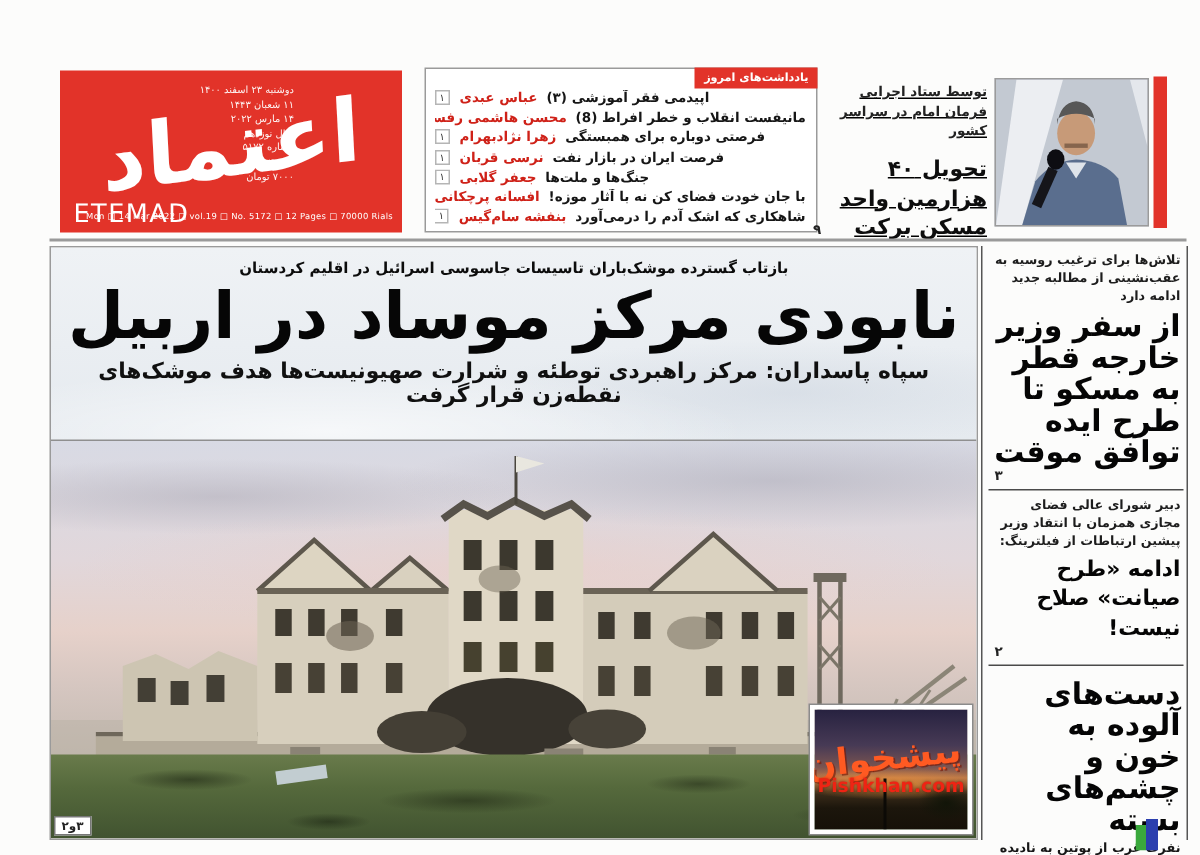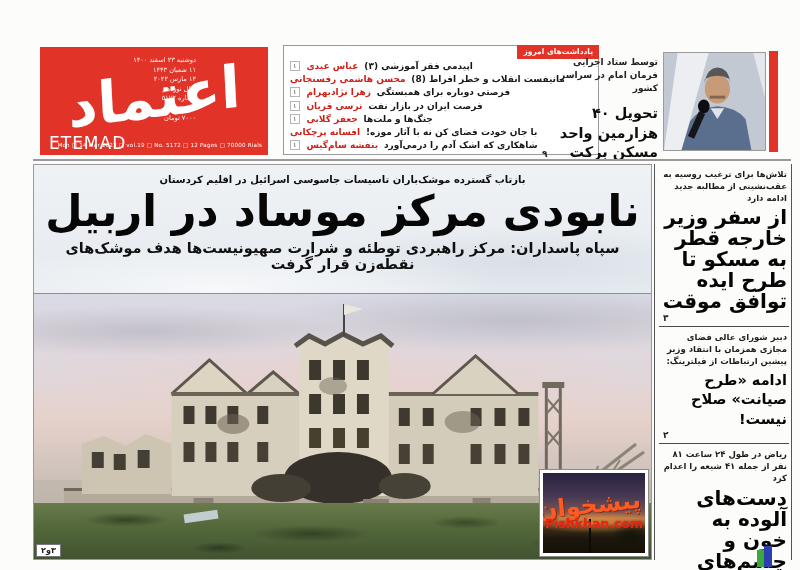--- a/index.html
+++ b/index.html
@@ -9,33 +9,33 @@
 
   
   .logo-box{position:absolute;left:40px;top:47px;width:228px;height:108px;background:#e23329;overflow:hidden;}
   .logo-callig{position:absolute;left:0;top:-4px;width:100%;height:100%;display:flex;align-items:center;justify-content:center;
     color:#fff;font-size:58px;font-weight:bold;transform:rotate(-7deg) skewX(-4deg);letter-spacing:-2px;}
   .logo-dates{position:absolute;left:28px;top:9px;width:128px;color:#fff;font-size:6.6px;line-height:9.6px;text-align:right;direction:rtl;opacity:.95;}
   .logo-latin{position:absolute;left:9px;bottom:2px;color:#fff;font-weight:normal;font-size:17px;letter-spacing:1px;}
   .logo-info{position:absolute;right:6px;bottom:7px;color:#fff;font-size:5.6px;letter-spacing:.2px;white-space:nowrap;}
 
   
-  .notes-box{position:absolute;left:283px;top:45px;width:316px;height:110px;background:#fff;border:1px solid #9a9a9a;box-sizing:border-box;}
+  .notes-box{position:absolute;left:283px;top:45px;width:262px;height:110px;background:#fff;border:1px solid #9a9a9a;box-sizing:border-box;}
   .notes-label{position:absolute;top:-1px;right:-1px;background:#e23329;color:#fff;font-size:7.5px;font-weight:bold;padding:2px 6px 3px;direction:rtl;}
   .notes-list{position:absolute;top:14px;right:7px;left:6px;direction:rtl;text-align:left;}
   .note-line{font-size:9px;line-height:13.2px;white-space:nowrap;overflow:hidden;color:#111;}
   .note-title{font-weight:bold;color:#161616;}
   .note-author{font-weight:bold;color:#cf2118;margin-right:3px;}
   .note-page{display:inline-block;border:1px solid #b5b5b5;font-size:6.5px;line-height:8px;padding:0 2px;margin-right:4px;color:#333;vertical-align:1px;}
 
   
   .topstory{position:absolute;left:552px;top:50px;width:226px;height:105px;}
   .topstory-redbar{position:absolute;right:0;top:1px;width:9px;height:101px;background:#e23329;}
   .topstory-photo{position:absolute;right:12px;top:2px;width:103px;height:99px;border:1px solid #9b9b9b;box-sizing:border-box;overflow:hidden;background:#c3c9d2;}
-  .topstory-text{position:absolute;left:0;top:6px;width:106px;direction:rtl;text-align:right;}
+  .topstory-text{position:absolute;left:0;top:6px;width:106px;direction:rtl;text-align:right;text-decoration:underline;}
   .topstory-kicker{font-size:9px;line-height:13px;font-weight:600;color:#222;}
   .topstory-head{margin-top:9px;font-size:14.5px;line-height:19.5px;font-weight:bold;color:#0d0d0d;}
   .topstory-page{position:absolute;left:-10px;bottom:-4px;font-size:9px;font-weight:bold;color:#222;}
 
   .top-rule{position:absolute;left:33px;top:159px;width:758px;height:2px;background:#9a9a9a;}
 
   
   .lead{position:absolute;left:33px;top:164px;width:619px;height:396px;border:1px solid #9a9a9a;box-sizing:border-box;overflow:hidden;}
   .head-zone{position:relative;width:100%;height:129px;text-align:center;direction:rtl;
     background:
@@ -280,21 +280,20 @@
     <div class="side-sep"></div>
 
     <div class="side-item">
       <div class="side-kicker">دبیر شورای عالی فضای مجازی همزمان با انتقاد وزیر پیشین ارتباطات از فیلترینگ:</div>
       <div class="side-head">ادامه «طرح صیانت» صلاح نیست!</div>
       <div class="side-page">۲</div>
     </div>
     <div class="side-sep"></div>
 
     <div class="side-item">
-      <div class="side-kicker">ریاض در طول ۲۴ ساعت ۸۱ نفر از جمله ۴۱ شیعه را اعدام کرد</div>
       <div class="side-head big">دست‌های آلوده به خون و چشم‌های بسته</div>
       <div class="side-deck">نفرت غرب از پوتین به نادیده گرفتن جنایت‌های حقوق بشری بن سلمان منجر می‌شود؟</div>
 
     </div>
 
   </div>
 
   <div class="corner-logo">
     <div class="g"></div>
     <div class="b"></div>

